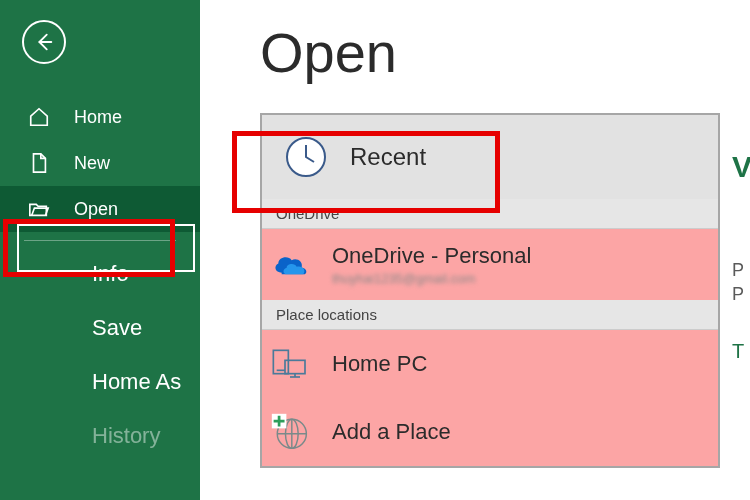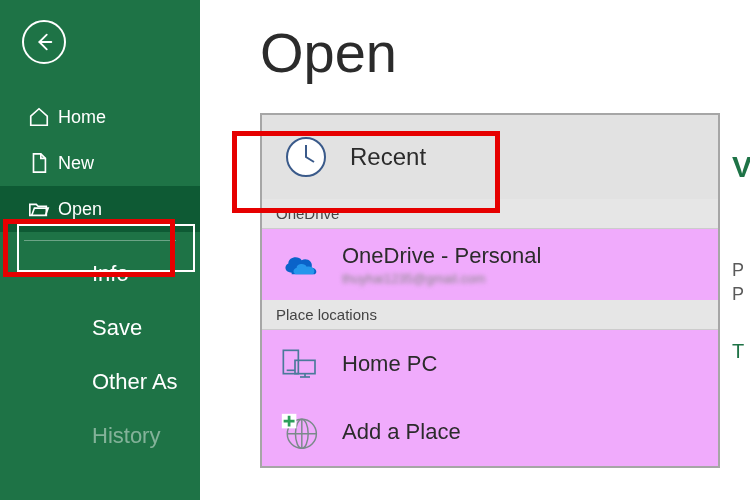--- a/index.html
+++ b/index.html
@@ -31,21 +31,21 @@
     cursor: pointer;
     margin-bottom: 30px;
   }
   .back-btn svg { width: 22px; height: 22px; }
   .nav-item {
     display: flex;
     align-items: center;
     padding: 12px 18px 12px 28px;
     font-size: 18px;
     cursor: pointer;
-    gap: 8px;
+    gap: 24px;
     position: relative;
   }
   .nav-item .icon-slot {
     width: 22px; height: 22px;
     display: flex; align-items: center; justify-content: center;
   }
   .nav-item.selected {
     background: #0e5a34;
   }
   .nav-divider {
@@ -90,23 +90,23 @@
     margin-bottom: 28px;
   }
   .locations {
     width: 460px;
     border: 2px solid #a6a6a6;
   }
   .loc-item {
     display: flex;
     align-items: center;
     gap: 22px;
-    padding: 14px 18px;
-    cursor: pointer;
-    background: #f0abfc;
+    padding: 14px 8px;
+    cursor: pointer;
+    background: #fca5a5;
     min-height: 62px;
   }
   .loc-item.recent {
     background: #e2e2e2;
     padding: 20px 22px;
   }
   .loc-item .loc-icon {
     width: 40px; height: 40px;
     display: flex; align-items: center; justify-content: center;
   }
@@ -178,21 +178,21 @@
         <path d="M4 19 L7 11 H22 L19 19"></path>
       </svg>
     </span>
     <span>Open</span>
   </div>
 
   <hr class="nav-divider">
 
   <div class="nav-sub">Info</div>
   <div class="nav-sub">Save</div>
-  <div class="nav-sub">Other As</div>
+  <div class="nav-sub">Home As</div>
   <div class="nav-sub disabled">History</div>
 </div>
 
 <div class="highlight-white"></div>
 <div class="highlight-red sidebar-open"></div>
 
 <div class="main">
   <h1 class="page-title">Open</h1>
 
   <div class="locations">

